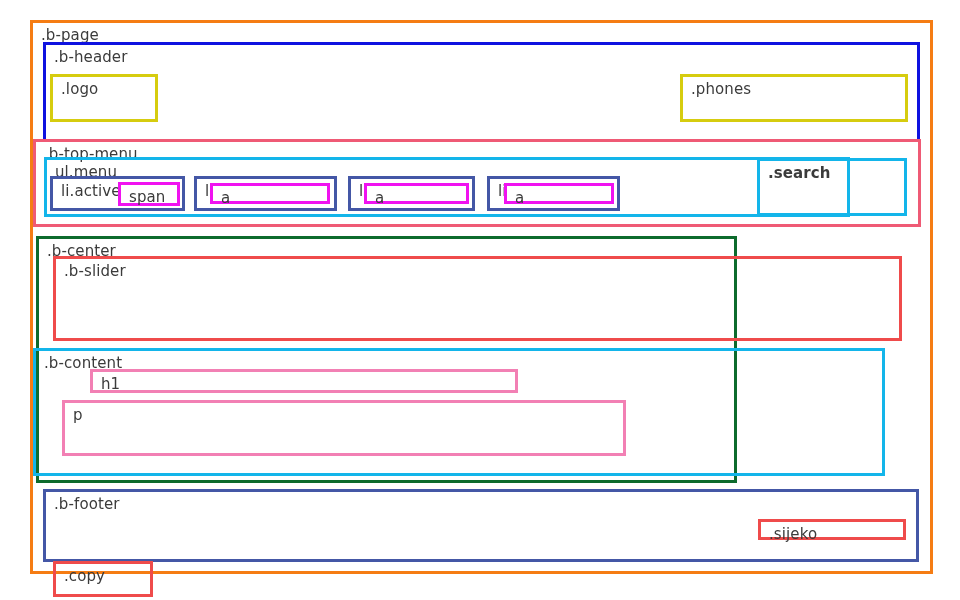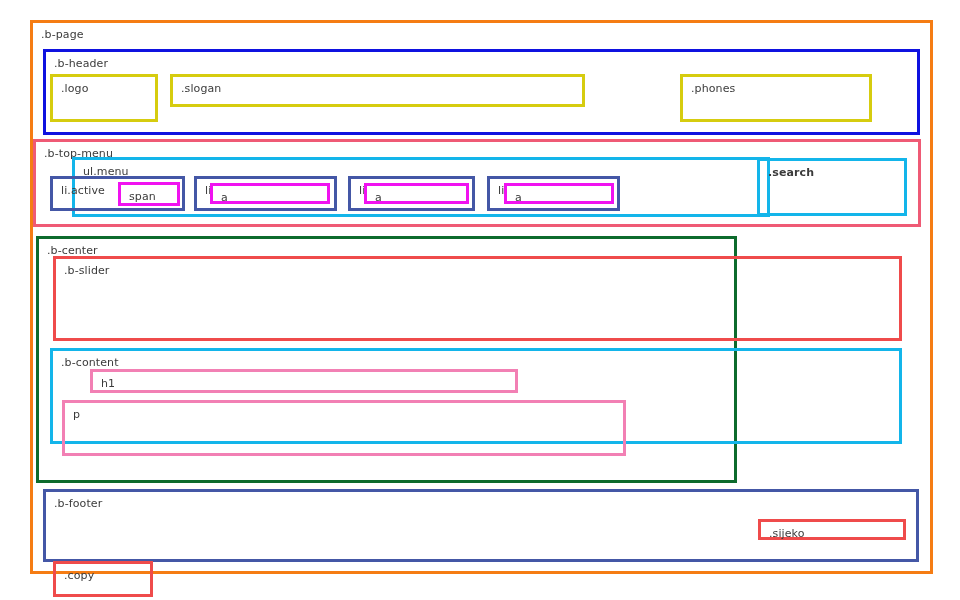--- a/index.html
+++ b/index.html
@@ -19,51 +19,48 @@
   }
   .box {
     position: absolute;
     box-sizing: border-box;
     background: transparent;
   }
   .box > .lbl {
     position: absolute;
     left: 8px;
     top: 5px;
-    font-size: 11px;
+    font-size: 15px;
     line-height: 14px;
     color: #3b3b3b;
     white-space: nowrap;
     letter-spacing: 0.1px;
     font-family: "DejaVu Sans", "Liberation Sans", sans-serif;
   }
 </style>
 </head>
 <body>
 
 <div id="canvas" style="width: 960px; height: 600px; background: rgb(255, 255, 255);">
     <div class="box" style="left: 30px; top: 20px; width: 903px; height: 554px; border: 3px solid rgb(245, 124, 19);">
       <span class="lbl">.b-page</span>
     </div>
-    <div class="box" style="left: 43px; top: 49px; width: 877px; height: 86px; border: 3px solid rgb(15, 18, 224);">
+    <div class="box" style="left: 43px; top: 42px; width: 877px; height: 100px; border: 3px solid rgb(15, 18, 224);">
       <span class="lbl">.b-header</span>
     </div>
     <div class="box" style="left: 50px; top: 74px; width: 108px; height: 48px; border: 3px solid rgb(214, 204, 15); text-align: right;">
       <span class="lbl">.logo</span>
     </div>
-    <div class="box" style="left: 170px; top: 74px; width: 415px; height: 33px; border: 3px solid rgb(214, 204, 15);">
-      <span class="lbl">.slogan</span>
-    </div>
-    <div class="box" style="left: 680px; top: 74px; width: 192px; height: 48px; border: 3px solid rgb(214, 204, 15);">
+    <div class="box" style="left: 680px; top: 74px; width: 228px; height: 48px; border: 3px solid rgb(214, 204, 15);">
       <span class="lbl">.phones</span>
     </div>
     <div class="box" style="left: 33px; top: 139px; width: 888px; height: 88px; border: 3px solid rgb(239, 90, 117);">
       <span class="lbl">.b-top-menu</span>
     </div>
-    <div class="box" style="left: 44px; top: 157px; width: 698px; height: 60px; border: 3px solid rgb(19, 181, 234); margin-left: 28px;">
+    <div class="box" style="left: 44px; top: 157px; width: 806px; height: 60px; border: 3px solid rgb(19, 181, 234);">
       <span class="lbl">ul.menu</span>
     </div>
     <div class="box" style="left: 50px; top: 176px; width: 135px; height: 35px; border: 3px solid rgb(68, 87, 166);">
       <span class="lbl">li.active</span>
     </div>
     <div class="box" style="left: 118px; top: 182px; width: 62px; height: 24px; border: 3px solid rgb(240, 18, 240);">
       <span class="lbl">span</span>
     </div>
     <div class="box" style="left: 194px; top: 176px; width: 143px; height: 35px; border: 3px solid rgb(68, 87, 166);">
       <span class="lbl">li</span>
@@ -85,21 +82,21 @@
     </div>
     <div class="box" style="left: 757px; top: 158px; width: 150px; height: 58px; border: 3px solid rgb(19, 181, 234); font-weight: bold;">
       <span class="lbl">.search</span>
     </div>
     <div class="box" style="left: 36px; top: 236px; width: 701px; height: 247px; border: 3px solid rgb(13, 107, 45);">
       <span class="lbl">.b-center</span>
     </div>
     <div class="box" style="left: 53px; top: 256px; width: 849px; height: 85px; border: 3px solid rgb(239, 75, 75);">
       <span class="lbl">.b-slider</span>
     </div>
-    <div class="box" style="left: 50px; top: 348px; width: 852px; height: 96px; border: 3px solid rgb(19, 181, 234);">
+    <div class="box" style="left: 33px; top: 348px; width: 852px; height: 128px; border: 3px solid rgb(19, 181, 234);">
       <span class="lbl">.b-content</span>
     </div>
     <div class="box" style="left: 64px; top: 369px; width: 428px; height: 24px; border: 3px solid rgb(242, 128, 180); margin-left: 26px;">
       <span class="lbl">h1</span>
     </div>
     <div class="box" style="left: 62px; top: 400px; width: 564px; height: 56px; border: 3px solid rgb(242, 128, 180);">
       <span class="lbl">p</span>
     </div>
     <div class="box" style="left: 43px; top: 489px; width: 876px; height: 73px; border: 3px solid rgb(68, 87, 166);">
       <span class="lbl">.b-footer</span>

